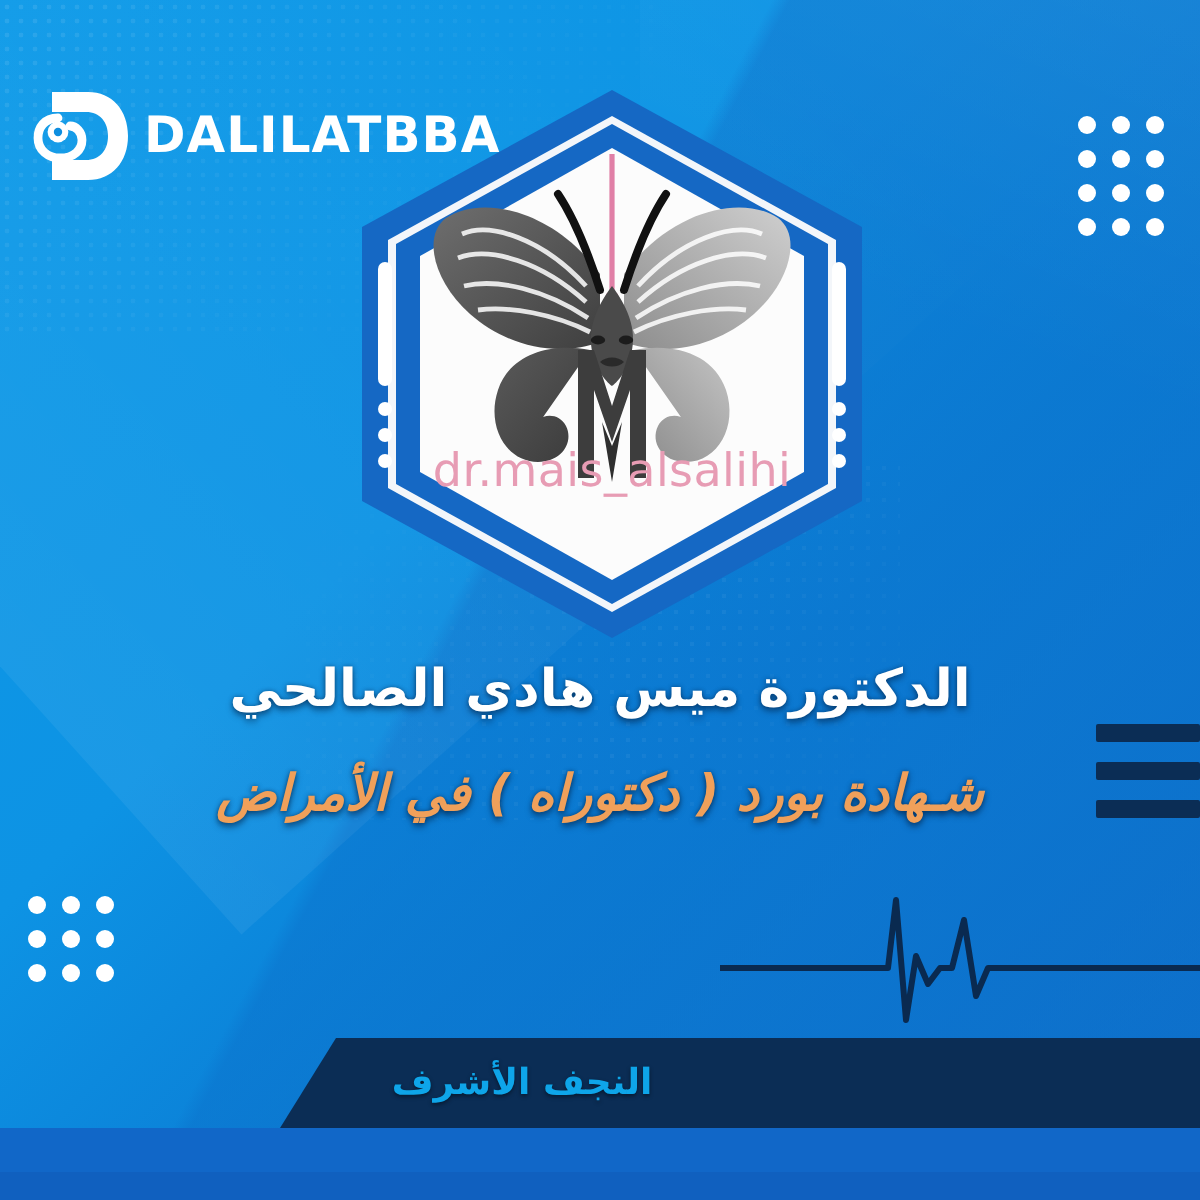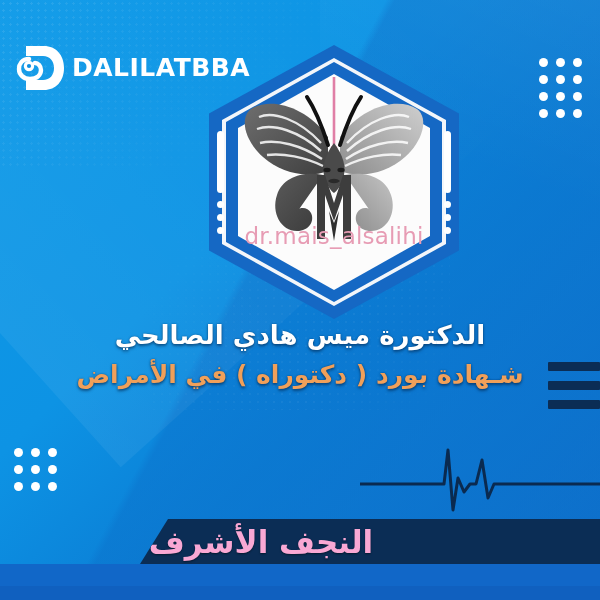--- a/index.html
+++ b/index.html
@@ -58,21 +58,21 @@
   .dotgrid{position:absolute;display:grid;gap:8px;}
   .dotgrid i{display:block;width:9px;height:9px;border-radius:50%;background:#ffffff;}
   #dots-tr{right:18px;top:58px;grid-template-columns:repeat(3,9px);grid-template-rows:repeat(4,9px);}
   #dots-l{left:14px;top:448px;grid-template-columns:repeat(3,9px);grid-template-rows:repeat(3,9px);}
   
   .bar{position:absolute;right:0;height:9px;background:#0b2d55;border-radius:1px;}
   #bar1{top:362px;width:52px;}
   #bar2{top:381px;width:52px;}
   #bar3{top:400px;width:52px;}
   
-  .hex-wrap{position:absolute;left:181px;top:45px;width:250px;height:274px;margin-left:28px;}
+  .hex-wrap{position:absolute;left:181px;top:45px;width:250px;height:274px;}
   .hex{
     position:absolute;inset:0;
     -webkit-clip-path:polygon(50% 0%,100% 25%,100% 75%,50% 100%,0% 75%,0% 25%);
             clip-path:polygon(50% 0%,100% 25%,100% 75%,50% 100%,0% 75%,0% 25%);
   }
   .hex-outer{background:#1568c4;}
   .hex-gap{inset:13px;background:#f3f6fa;}
   .hex-inner{inset:17px;background:#1568c4;}
   .hex-face{inset:29px;background:#fcfcfc;}
   .hex-tab{
@@ -93,39 +93,41 @@
   
   .text-block{
     position:absolute;left:40px;right:40px;top:318px;
     direction:rtl;text-align:center;
   }
   .line1{
     color:#ffffff;font-weight:700;font-size:26px;line-height:1.34;
     letter-spacing:0;
     text-shadow:0 2px 3px rgba(3,40,80,.55), 0 0 2px rgba(3,40,80,.5);
     font-family:"DejaVu Sans","Liberation Sans",sans-serif;
+    margin-top:10px;
   }
   .line-orange{
     color:#f0a05a;font-weight:700;font-size:25px;line-height:1.42;
-    margin-top:4px;
+    margin-top:16px;
     text-shadow:0 2px 3px rgba(3,40,80,.6), 0 0 2px rgba(3,40,80,.55);
     font-family:"DejaVu Sans","Liberation Sans",sans-serif;
+    font-style:italic;
   }
   
   .ecg{position:absolute;left:360px;top:440px;width:240px;height:80px;}
   
   .banner{
     position:absolute;left:0;right:0;top:519px;height:45px;
     background:#0b2d55;
     -webkit-clip-path:polygon(168px 0,600px 0,600px 45px,140px 45px);
             clip-path:polygon(168px 0,600px 0,600px 45px,140px 45px);
     display:flex;align-items:center;justify-content:center;
   }
   .banner-text{
-    color:#f9a8d4;font-weight:700;font-size:31px;direction:rtl;
+    color:#0ea5e9;font-weight:700;font-size:18px;direction:rtl;
     margin-right:78px;
     text-shadow:0 1px 2px rgba(0,0,0,.45);
     font-family:"DejaVu Sans","Liberation Sans",sans-serif;
   }
   .foot-strip{position:absolute;left:0;right:0;bottom:0;height:36px;background:#1167c8;}
   .foot-strip2{position:absolute;left:0;right:0;bottom:0;height:14px;background:#1060bf;}
 </style>
 </head>
 <body>
 

